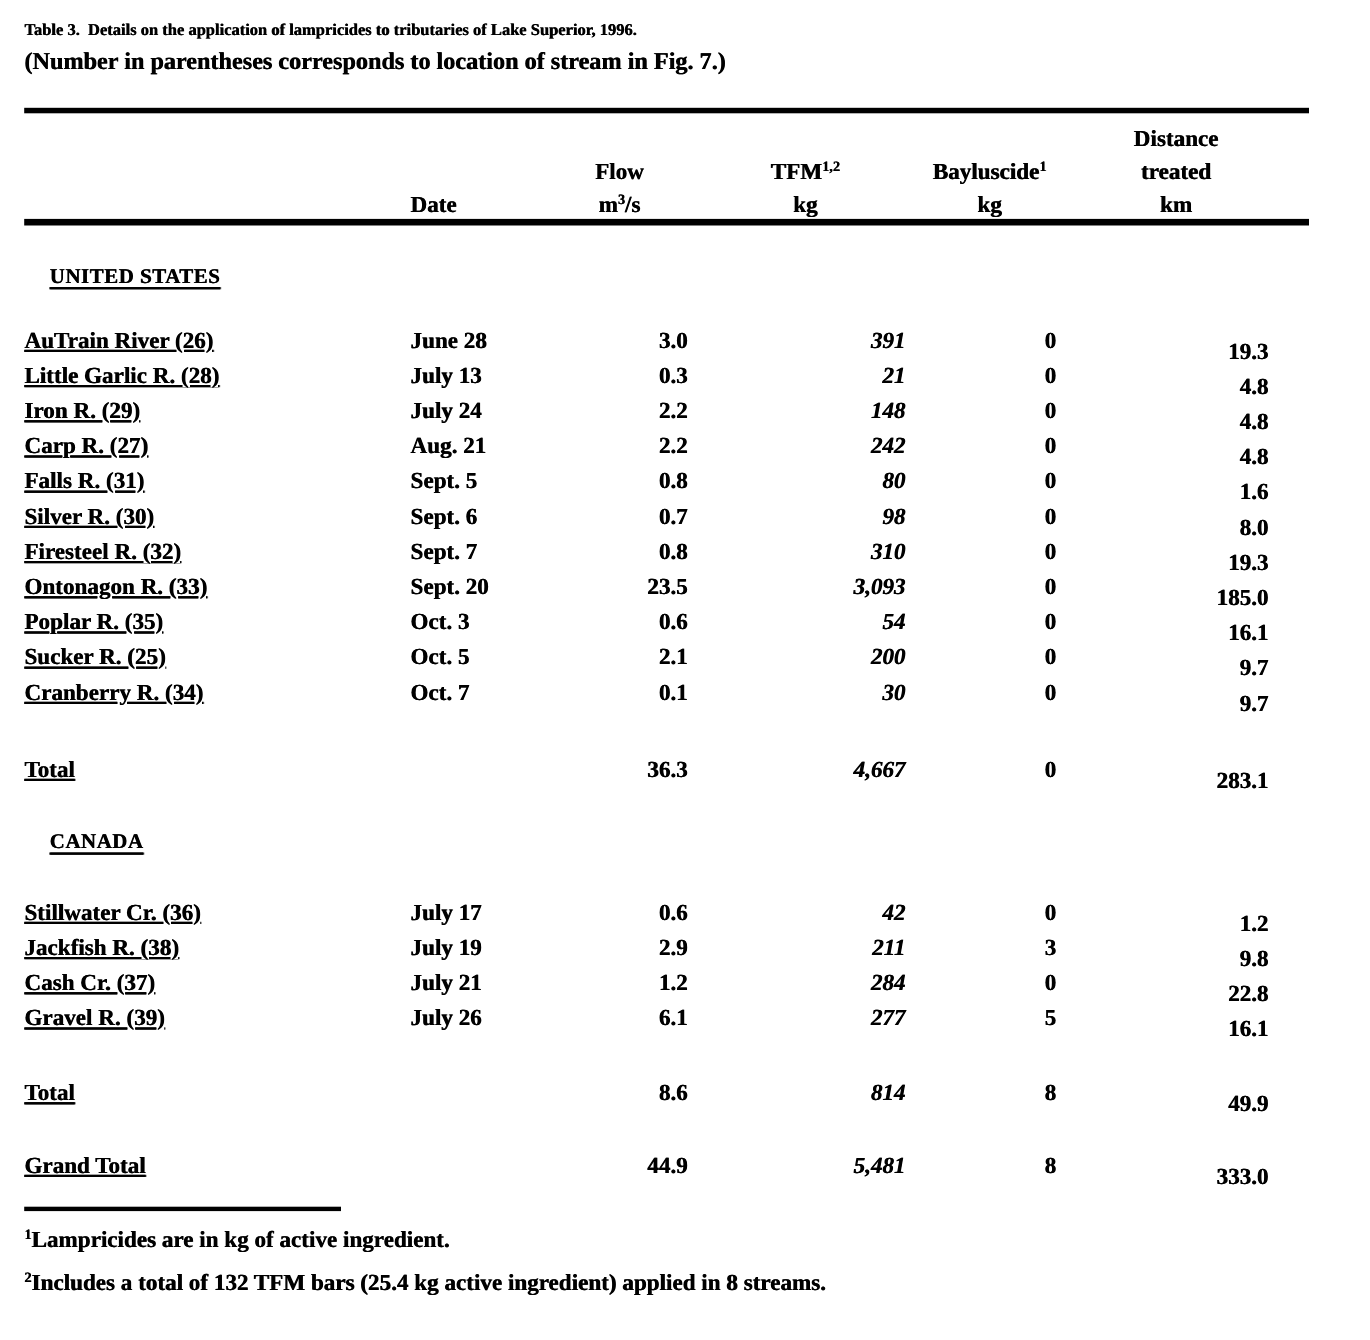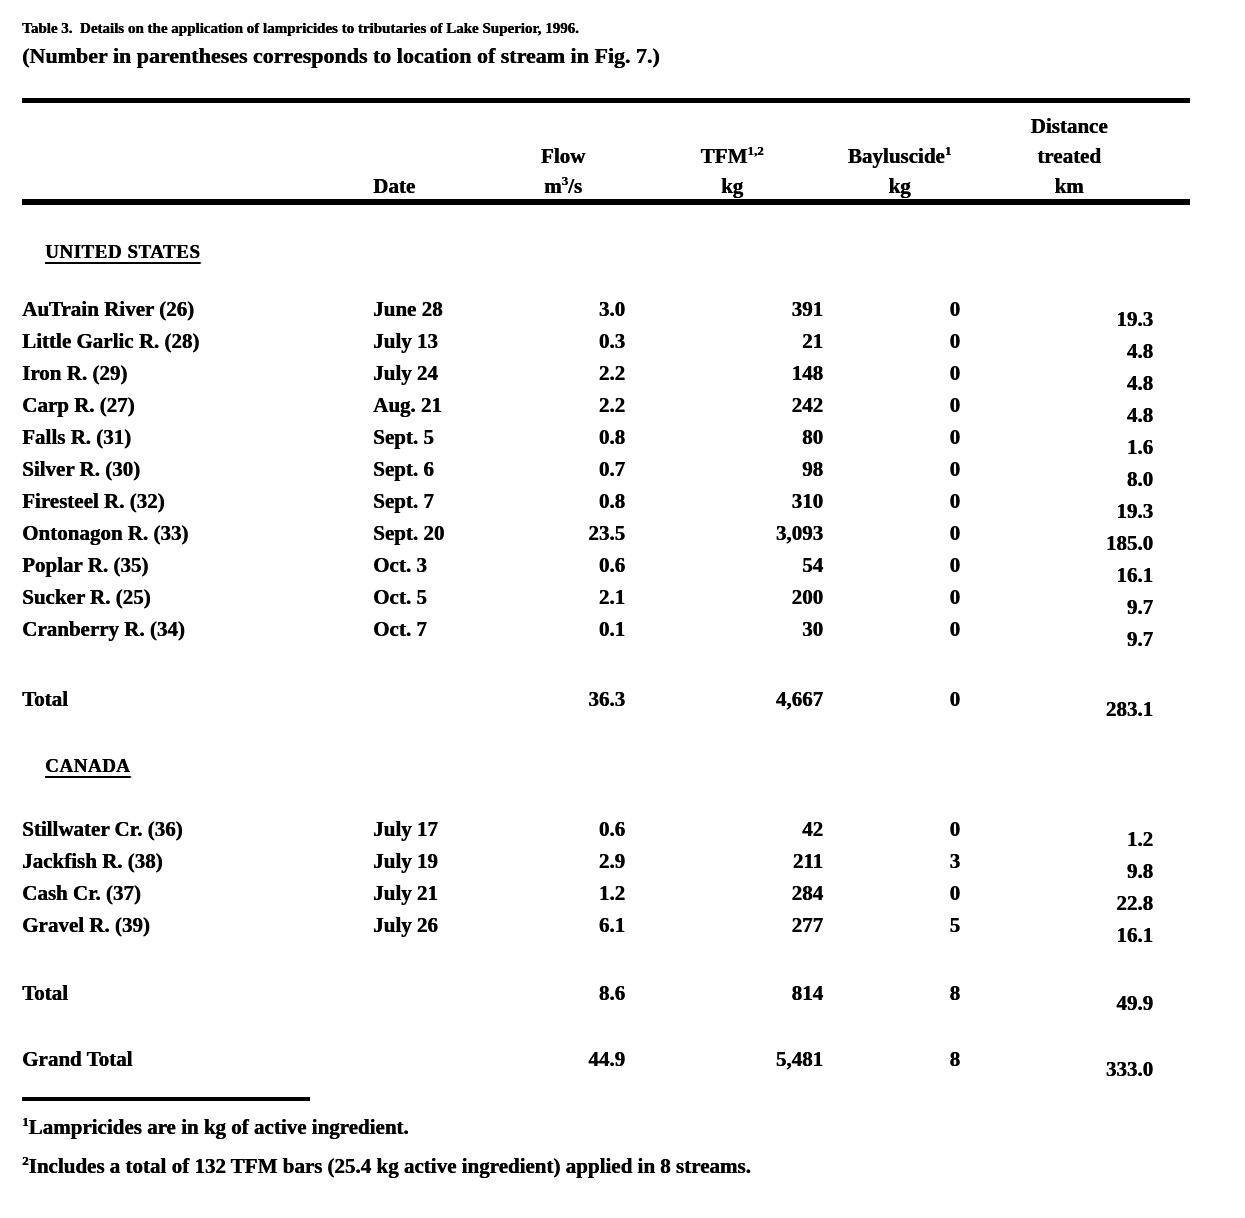--- a/index.html
+++ b/index.html
@@ -17,28 +17,28 @@
 
   .rule{background:#000;width:1168px;}
   .rule-top{height:5px;margin-top:28px;}
   .rule-mid{height:6px;}
 
   .thead{padding-top:6px;}
   .hrow{display:flex;height:30px;align-items:flex-end;font-size:21px;line-height:26px;}
 
   .row,.trow{display:flex;height:32px;align-items:center;font-size:21px;}
   .c{box-sizing:border-box;}
-  .c.name{width:351px;text-align:left;}
+  .c.name{width:351px;text-align:left;text-decoration:underline;}
   .c.date{width:120px;text-align:left;}
   .c.flow{width:140px;}
   .c.tfm{width:198px;}
   .c.bay{width:137px;}
   .c.dist{width:222px;margin-top:20px;}
   .num.flow{text-align:right;padding-right:8px;}
-  .num.tfm{text-align:right;padding-right:8px;}
+  .num.tfm{text-align:right;padding-right:8px;font-style:italic;}
   .num.bay{text-align:right;padding-right:8px;}
   .num.dist{text-align:right;padding-right:37px;}
   .hc{text-align:center;}
   .hc.dist{padding-right:20px;}
   .hc.date{text-align:left;}
   sup{font-size:13px;font-weight:700;}
 
   .section-heading{
     margin-top:36px;font-size:19px;letter-spacing:0.5px;
     text-decoration:underline;text-decoration-thickness:2px;text-underline-offset:4px;margin-left:23px;

